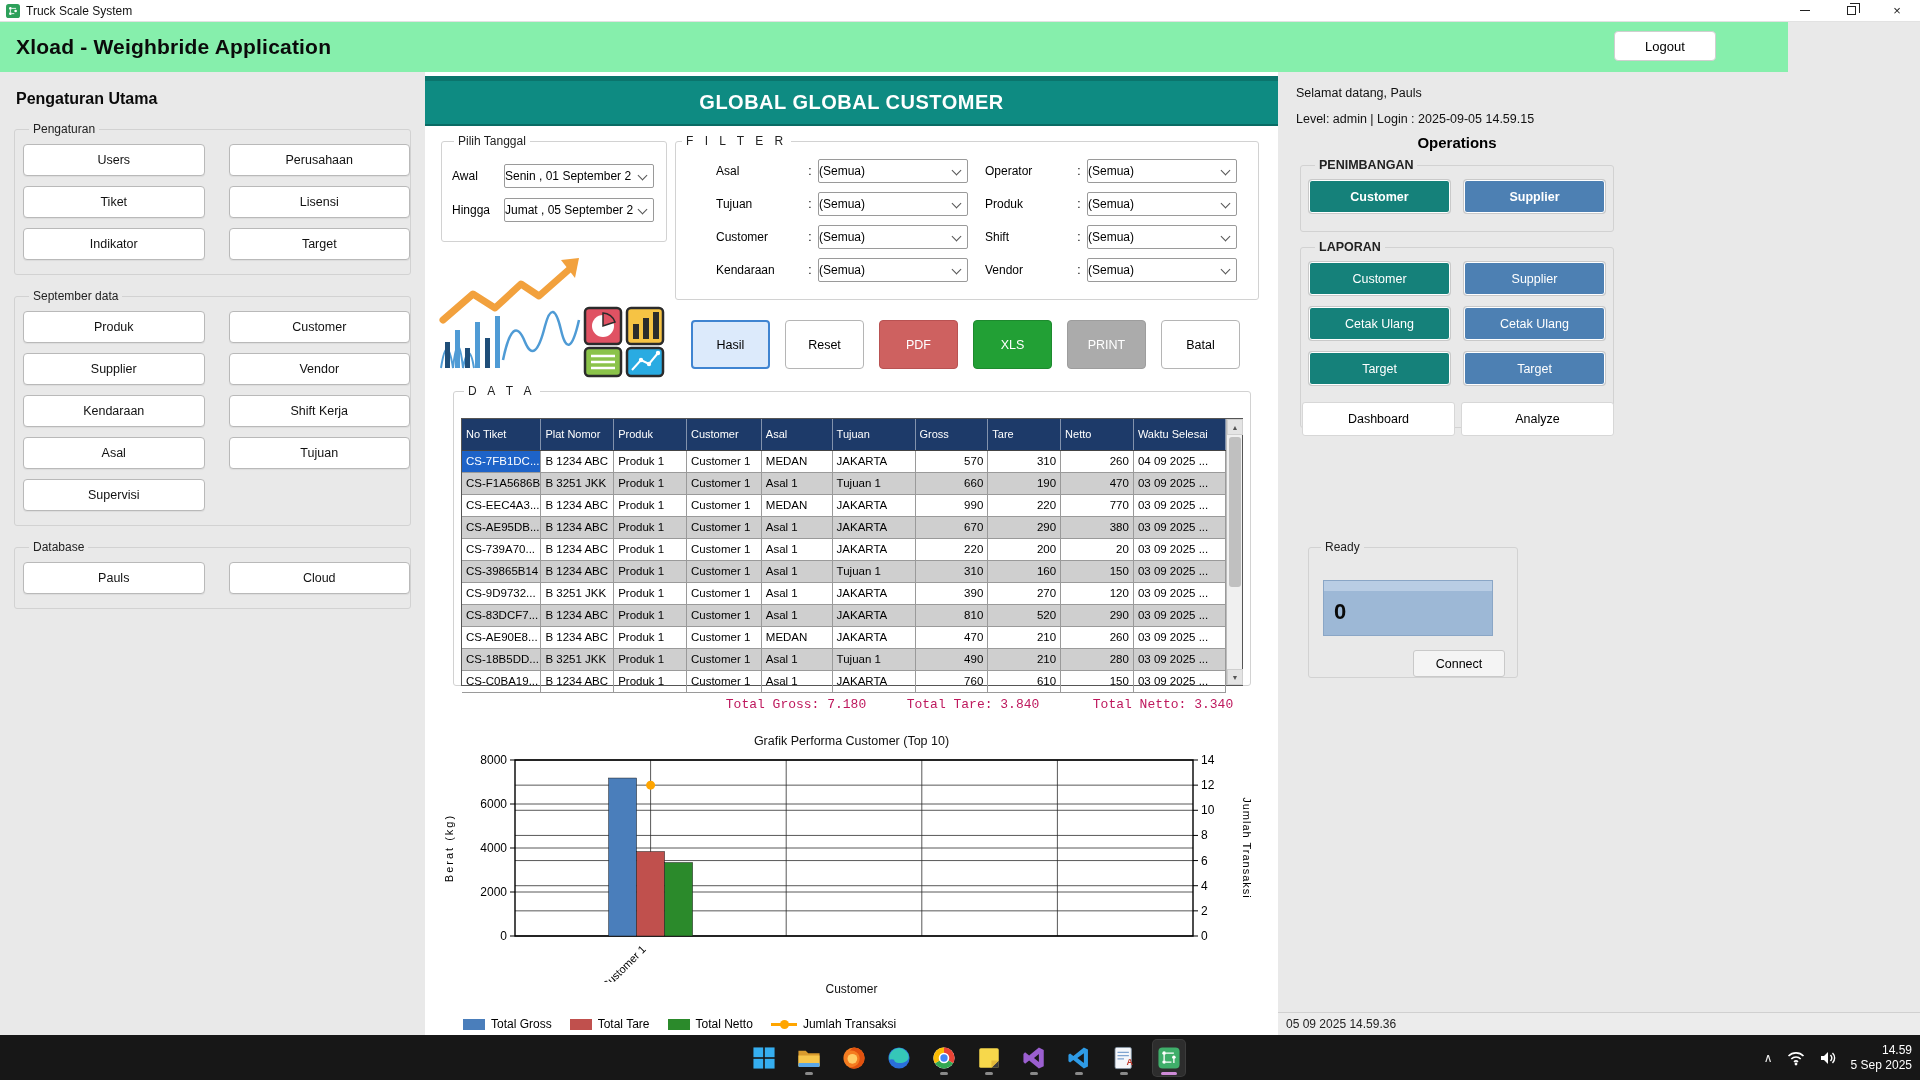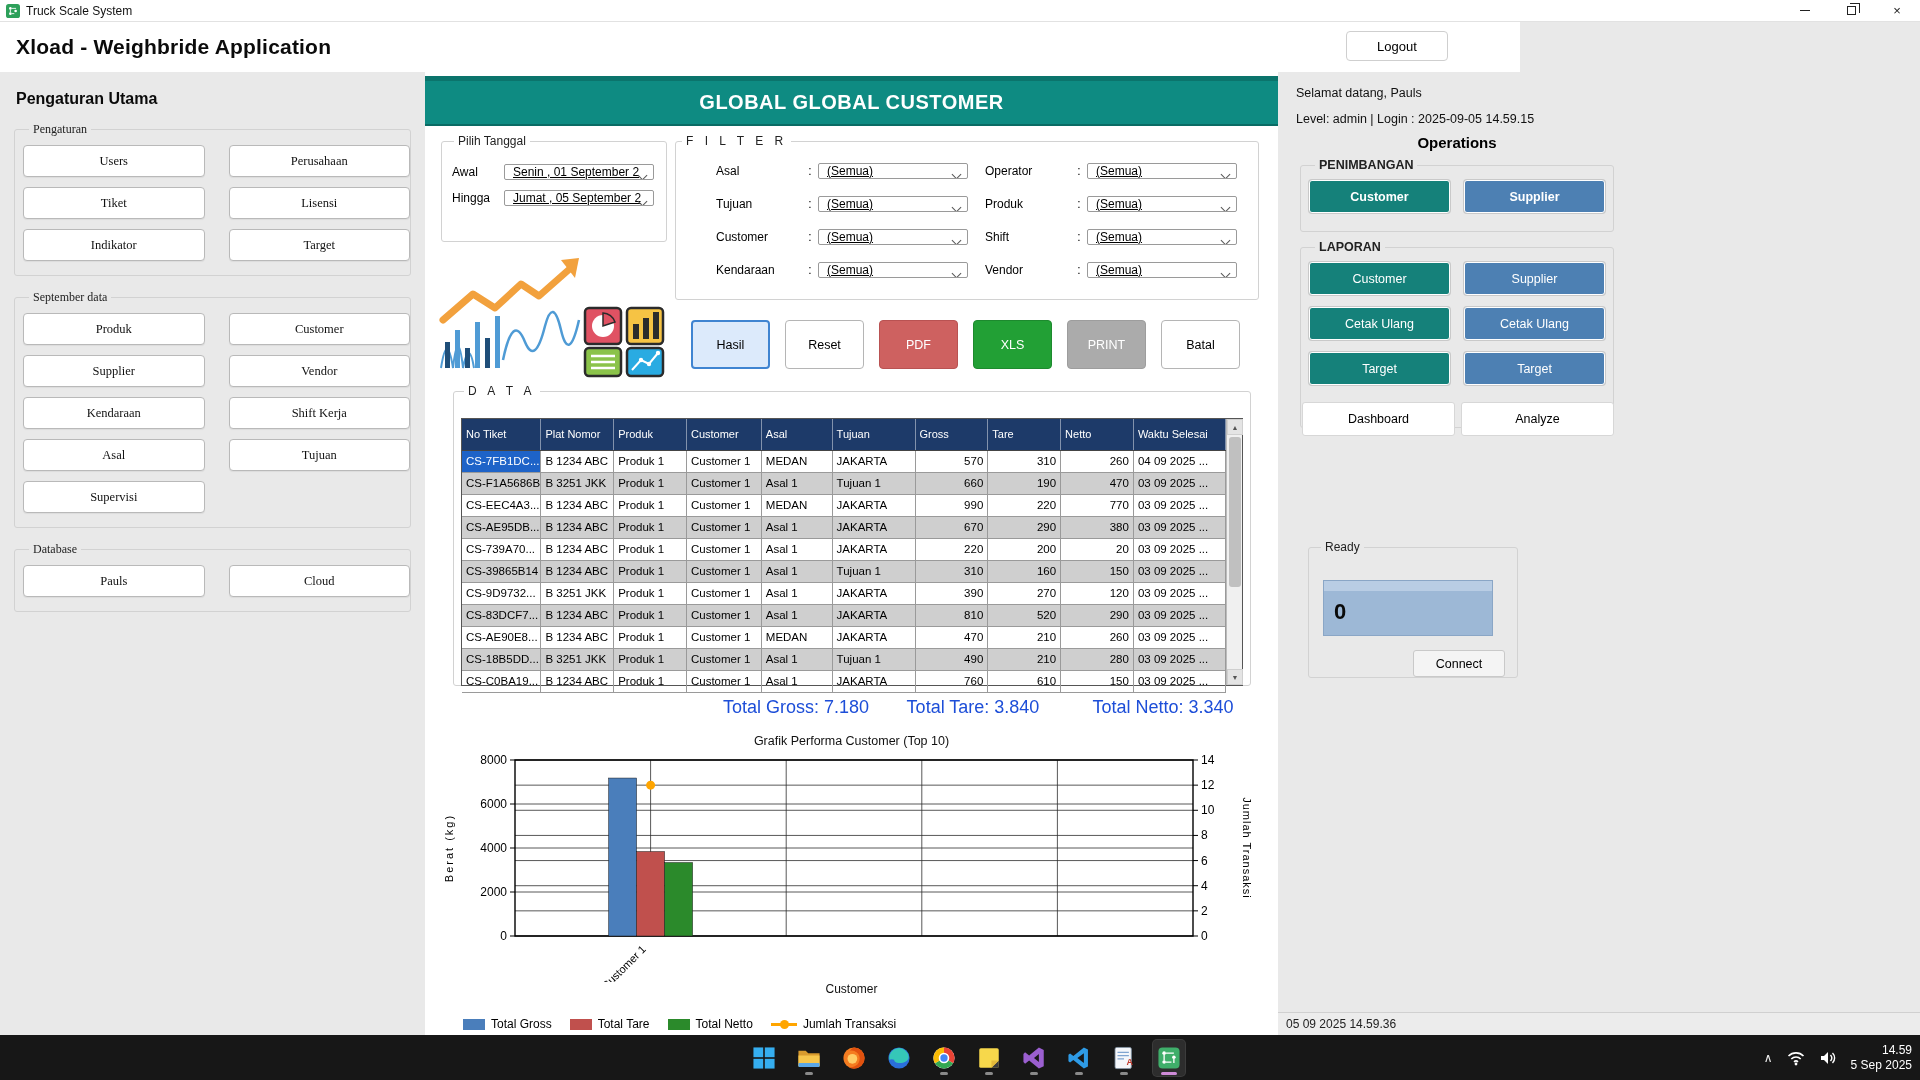--- a/index.html
+++ b/index.html
@@ -9,44 +9,44 @@
   
   .titlebar{position:absolute;left:0;top:0;width:1920px;height:22px;background:#ffffff;display:flex;align-items:center;font-size:12px;color:#111;border-bottom:1px solid #e2e2e2;}
   .titlebar .appicon{width:14px;height:14px;margin:0 6px 0 6px;}
   .win-controls{margin-left:auto;display:flex;height:100%;}
   .win-btn{width:46px;height:100%;display:flex;align-items:center;justify-content:center;color:#222;font-size:13px;}
   .minimize-bar{display:block;width:10px;height:1px;background:#222;}
   .restore-sq{position:relative;width:9px;height:9px;border:1px solid #222;background:#fff;}
   .restore-sq::before{content:"";position:absolute;left:2px;top:-4px;width:9px;height:9px;border:1px solid #222;border-left:none;border-bottom:none;}
 
   
-  .appheader{position:absolute;left:0;top:22px;width:1520px;height:50px;background:#ffffff;display:flex;align-items:center;}
+  .appheader{position:absolute;left:0;top:22px;width:1788px;height:50px;background:#86efac;display:flex;align-items:center;}
   .appheader h1{font-size:21px;font-weight:bold;color:#0b0b0b;margin-left:16px;letter-spacing:.2px;}
   .logout-btn{position:absolute;right:72px;top:9px;width:102px;height:30px;background:#fff;border:1px solid #cfcfcf;border-radius:4px;font-size:13px;display:flex;align-items:center;justify-content:center;cursor:pointer;}
 
   
   .leftpanel{position:absolute;left:0;top:72px;width:425px;height:963px;background:#e9e9e9;}
   .centerpanel{position:absolute;left:425px;top:72px;width:853px;height:963px;background:#ffffff;}
   .rightpanel{position:absolute;left:1278px;top:72px;width:642px;height:963px;background:#e9e9e9;}
 
   .side-title{font-size:16px;font-weight:bold;color:#0a0a0a;margin:18px 0 4px 16px;}
   fieldset{border:1px solid #d2d2d2;border-radius:3px;}
   legend{font-size:12px;color:#222;padding:0 4px;margin-left:6px;}
-  .side-group{margin:14px 14px 0 14px;padding:8px 0 14px 8px;font-family:Liberation Serif, serif;}
+  .side-group{margin:14px 14px 0 14px;padding:8px 0 14px 8px;}
   .btn-grid{display:grid;grid-template-columns:1fr 1fr;gap:10px 24px;}
   .btn{background:#fff;border:1px solid #b9b9b9;border-radius:4px;height:32px;font-size:12.5px;color:#111;display:flex;align-items:center;justify-content:center;cursor:pointer;box-shadow:0 1px 1px rgba(0,0,0,.06);}
 
   
   .banner{position:absolute;left:0;top:4px;width:853px;height:50px;background:#0e8b82;border-top:5px solid #0b746c;border-bottom:2px solid #0a6b64;display:flex;align-items:center;justify-content:center;}
   .banner span{color:#fff;font-size:20px;font-weight:bold;letter-spacing:.5px;}
 
   .fs-date{position:absolute;left:16px;top:62px;width:226px;height:108px;padding:6px;}
   .date-row{display:flex;align-items:center;margin:10px 4px 0 4px;}
   .date-row .lbl{width:52px;font-size:12px;}
-  .select{position:relative;height:16px;background:#fff;border:1px solid #9a9a9a;border-radius:2px;font-size:12px;display:flex;align-items:center;padding:0 18px 0 8px;overflow:hidden;white-space:nowrap;cursor:pointer;text-decoration:underline;}
+  .select{position:relative;height:24px;background:#fff;border:1px solid #9a9a9a;border-radius:2px;font-size:12px;display:flex;align-items:center;padding:0 18px 0 0;overflow:hidden;white-space:nowrap;cursor:pointer;}
   .select::after{content:"";position:absolute;right:7px;top:7px;width:6px;height:6px;border-right:1.5px solid #555;border-bottom:1.5px solid #555;transform:rotate(45deg);}
   .date-row .select{width:150px;}
 
   .fs-filter{position:absolute;left:250px;top:62px;width:584px;height:166px;padding:4px 0 0 0;}
   .fs-filter legend{letter-spacing:4px;}
   .filter-grid{display:grid;grid-template-columns:1fr 1fr;column-gap:10px;padding:2px 14px 0 40px;}
   .filter-row{display:flex;align-items:center;height:33px;}
   .filter-row .flbl{width:86px;font-size:12px;}
   .filter-row .colon{width:16px;font-size:12px;text-align:center;}
   .filter-row .select{width:150px;}
@@ -66,21 +66,21 @@
   table.grid{border-collapse:collapse;table-layout:fixed;width:765px;font-size:11.5px;}
   table.grid th{background:#1d3a69;color:#fff;font-weight:normal;text-align:left;padding:9px 4px;height:30px;border-right:1px solid rgba(255,255,255,.45);border-bottom:1px solid #444;font-size:11px;line-height:1.15;vertical-align:middle;}
   table.grid td{padding:2px 4px;height:22px;border-right:1px solid #9a9a9a;border-bottom:1px solid #9a9a9a;white-space:nowrap;overflow:hidden;}
   table.grid tr.alt td{background:#cfcfcf;}
   table.grid td.num{text-align:right;}
   table.grid td.sel{background:#1e63c8;color:#fff;}
   .vscroll{width:16px;background:#f0f0f0;border-left:1px solid #bbb;position:relative;}
   .vscroll .sarrow{position:absolute;left:0;width:16px;height:16px;background:#e4e4e4;border:1px solid #cfcfcf;display:flex;align-items:center;justify-content:center;font-size:7px;color:#555;}
   .vscroll .thumb{position:absolute;left:2px;top:18px;width:12px;height:150px;background:#c0c0c0;border-radius:3px;}
 
-  .totals{position:absolute;left:0;top:625px;width:853px;height:20px;font-size:18px;color:#1d4ed8;}
+  .totals{position:absolute;left:0;top:625px;width:853px;height:20px;font-size:13px;color:#be185d;font-family:Liberation Mono, monospace;}
   .totals span{position:absolute;transform:translateX(-50%);white-space:nowrap;}
 
   .chartblock{position:absolute;left:0;top:662px;width:853px;}
   .chart-title{text-align:center;font-size:12.5px;color:#111;margin-bottom:2px;}
   .chart-xtitle{text-align:center;font-size:12px;color:#111;margin-top:0px;}
   .legendrow{display:flex;align-items:center;gap:18px;margin:21px 0 0 38px;font-size:12px;}
   .legenditem{display:flex;align-items:center;gap:6px;}
   .legswatch{width:22px;height:11px;display:inline-block;}
   .legline{position:relative;width:26px;height:3px;display:inline-block;}
   .legline i{position:absolute;left:9px;top:-3px;width:9px;height:9px;border-radius:50%;}

